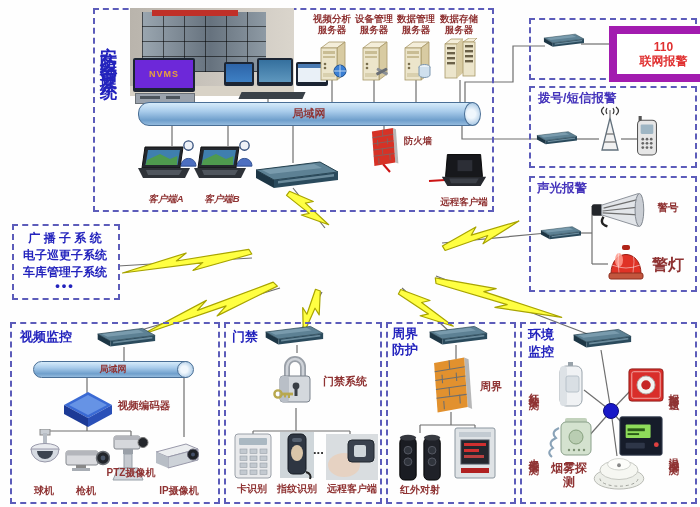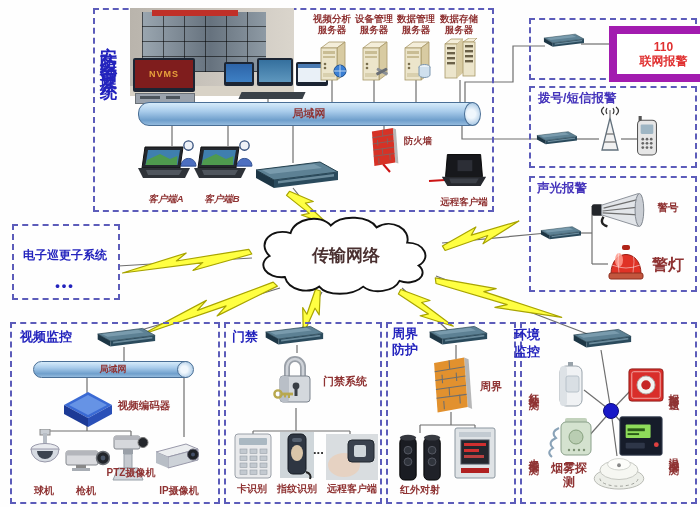--- a/index.html
+++ b/index.html
@@ -360,21 +360,21 @@
   <div class="abs" style="left:130px;top:8px;width:164px;height:88px;background:linear-gradient(90deg,#b9b4ac,#cdc8c0 60%,#dad5cc);">
     <div class="abs" style="left:12px;top:4px;width:124px;height:60px;
       background:#7c8894;background-image:repeating-linear-gradient(0deg,rgba(0,0,0,.55) 0 1px,transparent 1px 15px),
       repeating-linear-gradient(90deg,rgba(0,0,0,.55) 0 1px,transparent 1px 21px),
       linear-gradient(90deg,#9aa6b0 0%,#66727e 55%,#8e9aa4 100%);"></div>
     <div class="abs" style="left:22px;top:2px;width:86px;height:6px;background:#c03028;"></div>
     <div class="abs" style="left:0;bottom:0;width:100%;height:10px;background:#d8d2c6;"></div>
   </div>
 
   <div class="mon" style="left:133px;top:58px;width:62px;height:34px;">
-    <div class="scr" style="background:#7f1d1d;display:flex;align-items:center;justify-content:center;">
+    <div class="scr" style="background:#6d28d9;display:flex;align-items:center;justify-content:center;">
       <span style="color:#e8a23c;font-weight:bold;font-size:9px;letter-spacing:1px;">NVMS</span>
     </div>
   </div>
   <div class="abs" style="left:135px;top:93px;width:58px;height:9px;background:#9aa2ac;border:1px solid #6a7076;">
     <div class="abs" style="left:4px;top:2px;width:20px;height:3px;background:#4c545c;"></div>
     <div class="abs" style="left:30px;top:2px;width:14px;height:3px;background:#4c545c;"></div>
   </div>
 
   <div class="mon" style="left:224px;top:62px;width:30px;height:24px;">
     <div class="scr" style="background:linear-gradient(#2d64a8,#3e80c4);"></div>
@@ -482,29 +482,25 @@
   <div class="abs" style="left:590px;top:190px;"><svg width="62" height="40">
         <use href="#horn"></use>
       </svg></div>
   <div class="lab" style="left:652px;top:201px;width:32px;font-size:10.5px;">警号</div>
   <div class="abs" style="left:605px;top:236px;"><svg width="42" height="46">
         <use href="#beacon"></use>
       </svg></div>
   <div class="lab" style="left:652px;top:255px;width:32px;font-size:16px;">警灯</div>
 
   <div class="dash" style="left:12px;top:224px;width:104px;height:72px;"></div>
+  <div class="abs bluet" style="left:20px;top:230px;width:90px;font-size:12px;text-align:center;">广 播 子 系 统</div>
   <div class="abs bluet" style="left:20px;top:247px;width:90px;font-size:12px;text-align:center;">电子巡更子系统</div>
+  <div class="abs bluet" style="left:20px;top:264px;width:90px;font-size:12px;text-align:center;">车库管理子系统</div>
   <div class="abs bluet" style="left:20px;top:278px;width:90px;font-size:13px;letter-spacing:2px;text-align:center;">•••</div>
 
-  <div class="abs" style="left:248px;top:214px;width:196px;height:86px;">
-    <svg width="196" height="86" viewBox="0 0 200 90">
-        <path d="M36,66 C16,68 6,52 20,44 C6,30 22,14 42,20 C46,4 74,0 84,12 C96,0 124,2 132,14 C148,4 168,16 164,30 C182,30 190,46 176,54 C188,64 172,76 156,70 C150,82 128,84 118,76 C106,86 80,86 72,76 C60,84 40,80 36,66 Z" fill="#fff" stroke="#111" stroke-width="2"></path>
-      </svg>
-    <div class="cloudlbl" style="font-size:17px;">传输网络</div>
-  </div>
 
   <div class="dash" style="left:10px;top:322px;width:206px;height:178px;"></div>
   <div class="abs bluet" style="left:20px;top:328px;font-size:13px;">视频监控</div>
   <div class="abs" style="left:92px;top:327px;"><svg width="66" height="21">
         <use href="#sw"></use>
       </svg></div>
   <div class="lanbar" style="left:33px;top:361px;width:158px;height:15px;">
     <div class="cap"></div>
     <div class="txt" style="font-size:9px;">局域网</div>
   </div>
@@ -565,21 +561,21 @@
   <div class="abs" style="left:396px;top:430px;"><svg width="50" height="52">
         <use href="#ir-towers"></use>
       </svg></div>
   <div class="abs" style="left:451px;top:426px;"><svg width="48" height="56">
         <use href="#pulse"></use>
       </svg></div>
   <div class="lab" style="left:392px;top:484px;width:56px;">红外对射</div>
   <div class="lab" style="left:443px;top:484px;width:70px;margin-top:40px;">高压电子脉冲</div>
 
   <div class="dash" style="left:520px;top:322px;width:173px;height:178px;"></div>
-  <div class="abs bluet ml" style="left:514px;top:327px;font-size:13px;line-height:1.3;">环境
+  <div class="abs bluet ml" style="left:528px;top:327px;font-size:13px;line-height:1.3;">环境
 监控</div>
   <div class="abs" style="left:568px;top:328px;"><svg width="66" height="21">
         <use href="#sw"></use>
       </svg></div>
   <div class="abs" style="left:553px;top:362px;"><svg width="36" height="48">
         <use href="#pir"></use>
       </svg></div>
   <div class="abs" style="left:547px;top:414px;"><svg width="48" height="48">
         <use href="#water"></use>
       </svg></div>

